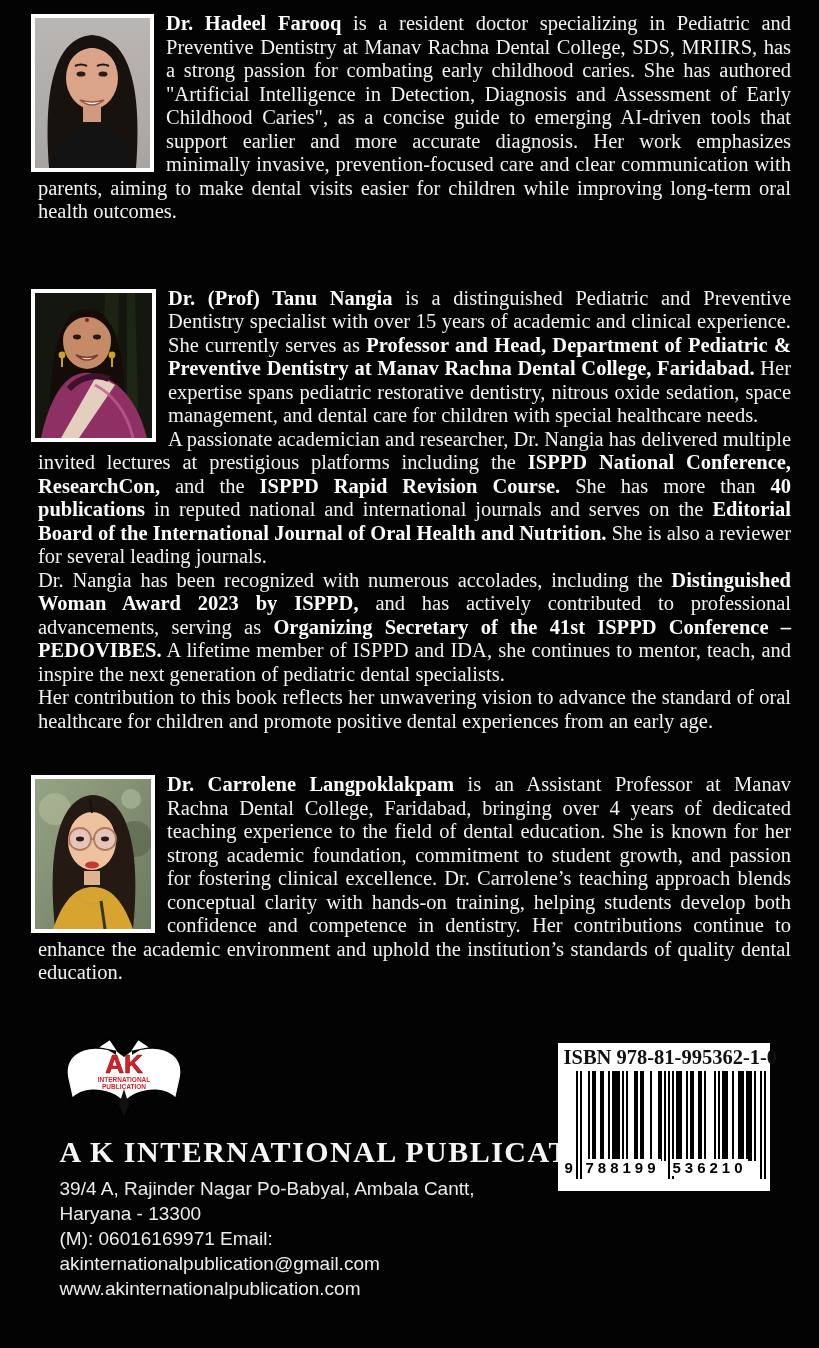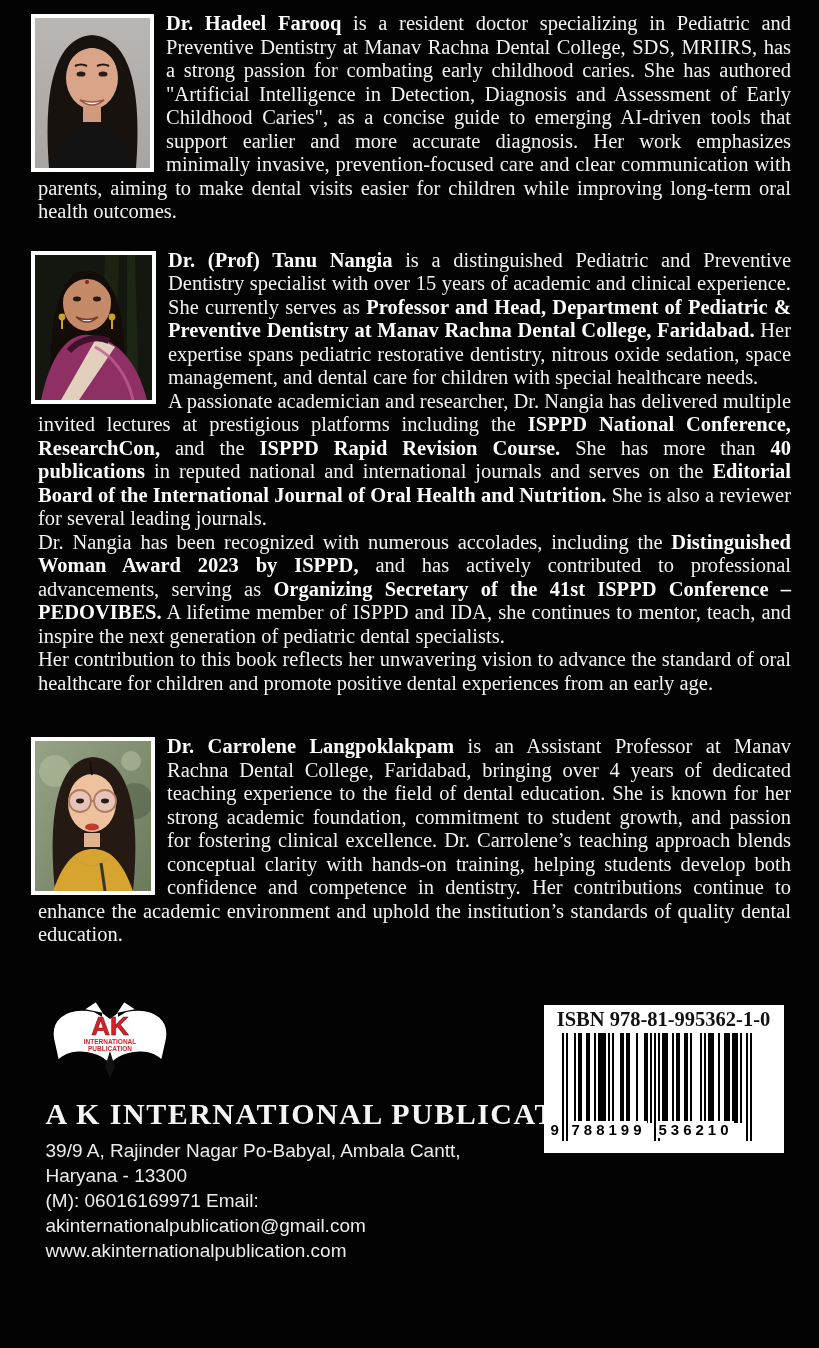--- a/index.html
+++ b/index.html
@@ -12,37 +12,37 @@
   .bio-section p{
     margin:0;font-size:20.5px;line-height:23.5px;text-align:justify;
     color:#f2f2f2;
   }
   .bio-section p b{font-weight:bold;color:#fdfdfd;}
   .photo{
     float:left;border:4px solid #ffffff;margin:2px 12px 3px -7px;
     background:#888;display:block;line-height:0;
   }
   .photo svg{display:block;}
-  #section-tanu{margin-top:25px;}
+  #section-tanu{margin-top:63px;}
   #section-carrolene{margin-top:40px;}
   .clear{clear:both;}
   
   .pub-row{display:flex;justify-content:center;align-items:flex-start;margin-top:52px;gap:18px;}
   .pub-left{width:480px;}
   .pub-logo{margin-left:-2px;}
   .pub-name{
     font-family:"Liberation Serif",serif;font-weight:bold;font-size:30px;
     letter-spacing:1.5px;margin-top:14px;color:#f5f5f5;white-space:nowrap;
   }
   .pub-lines{
     font-family:"Liberation Sans",sans-serif;font-size:19px;line-height:25px;
     margin-top:7px;color:#ececec;
   }
   .barcode-box{
-    width:240px;background:#ffffff;color:#000;box-sizing:border-box;
+    width:212px;background:#ffffff;color:#000;box-sizing:border-box;
     padding:3px 6px 6px;margin-top:6px;
   }
   .isbn-label{
     font-family:"Liberation Serif",serif;font-weight:bold;font-size:20.5px;
     text-align:center;white-space:nowrap;color:#111;
   }
   .bars-wrap{position:relative;height:114px;margin-top:2px;}
   .bars{position:absolute;left:12px;top:0;display:flex;align-items:flex-start;}
   .bars .m{width:2px;}
   .bars .bar{background:#000;}
@@ -162,21 +162,21 @@
           <path d="M58 14 L66 20 L74 14 L74 58 L66 64 L58 58 Z" fill="#ffffff"></path>
           <path d="M40 10 L52 2 L60 14 M92 10 L80 2 L72 14" fill="#ffffff" stroke="#000" stroke-width="2"></path>
           <path d="M66 52 L61 68 L66 79 L71 68 Z" fill="#111"></path>
           <text x="66" y="36" text-anchor="middle" font-family="Liberation Sans, sans-serif" font-size="26" font-weight="bold" fill="#d4222a" stroke="#7e1014" stroke-width="0.6">AK</text>
           <text x="66" y="45" text-anchor="middle" font-family="Liberation Sans, sans-serif" font-size="6.5" font-weight="bold" fill="#d4222a">INTERNATIONAL</text>
           <text x="66" y="52" text-anchor="middle" font-family="Liberation Sans, sans-serif" font-size="6.5" font-weight="bold" fill="#d4222a">PUBLICATION</text>
         </svg>
       </div>
       <div class="pub-name">A K INTERNATIONAL PUBLICATION</div>
       <div class="pub-lines">
-        <div>39/9 A, Rajinder Nagar Po-Babyal, Ambala Cantt, Haryana - 13300</div>
+        <div>39/4 A, Rajinder Nagar Po-Babyal, Ambala Cantt, Haryana - 13300</div>
         <div>(M): 06016169971 Email: akinternationalpublication@gmail.com</div>
         <div>www.akinternationalpublication.com</div>
       </div>
     </div>
 
     <div class="barcode-box">
       <div class="isbn-label">ISBN 978-81-995362-1-0</div>
       <div class="bars-wrap">
         <div class="bars">
             <div class="m bar" style="height: 108px;"></div>

